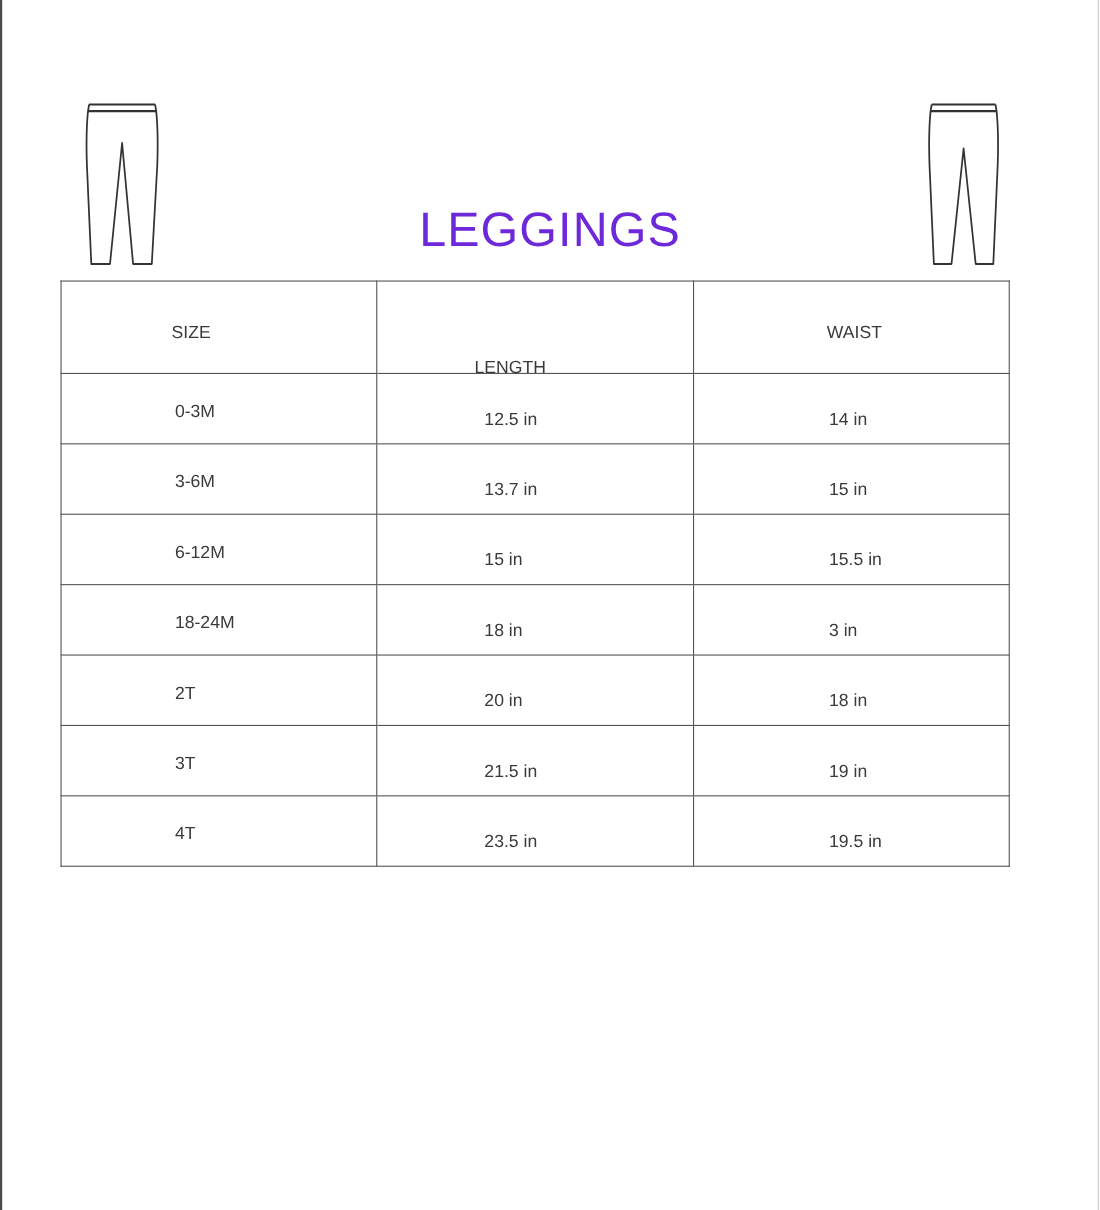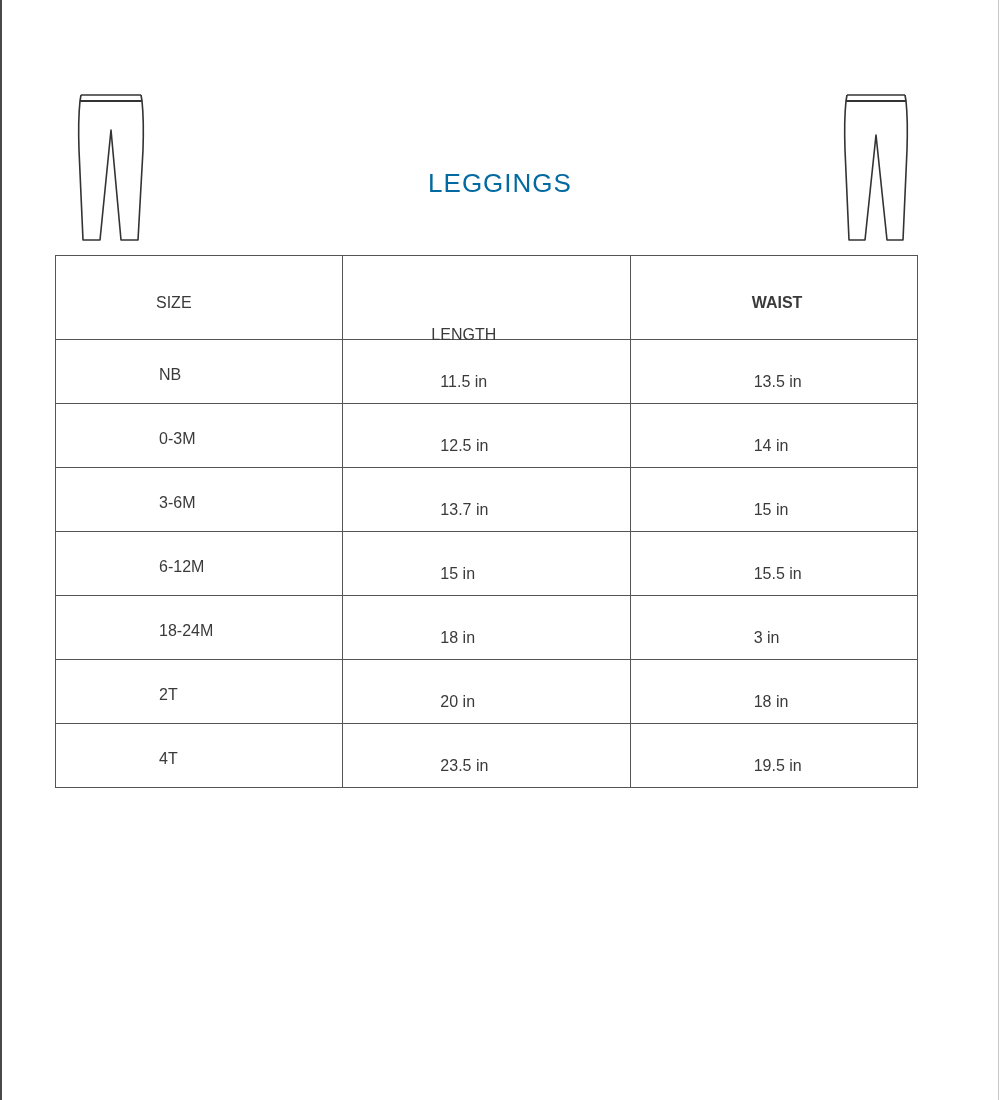--- a/index.html
+++ b/index.html
@@ -32,25 +32,25 @@
       top: 90px;
       width: 70px;
       height: 155px;
     }
     .icon-leggings.left { left: 76px; }
     .icon-leggings.right { left: 841px; }
     .title {
       position: absolute;
       left: 0;
       width: 1000px;
-      top: 168px;
+      top: 185px;
       text-align: center;
-      font-size: 26px;
+      font-size: 44px;
       letter-spacing: 1px;
-      color: #0369a1;
+      color: #6d28d9;
       font-weight: normal;
     }
     table.size-table {
       position: absolute;
       left: 55px;
       top: 255px;
       width: 863px;
       border-collapse: collapse;
       border: 1.5px solid #444444;
       table-layout: fixed;
@@ -73,21 +73,21 @@
     .col-size { width: 287px; }
     .col-length { width: 287px; }
     .col-waist { width: 287px; }
     .cell-inner {
       position: relative;
       width: 100%;
       height: 100%;
     }
     th .hdr-size { position: absolute; left: 100px; top: 38px; }
     th .hdr-length { position: absolute; left: 88px; top: 34px; margin-top: 36px; }
-    th .hdr-waist { position: absolute; left: 121px; top: 38px; font-weight: bold; }
+    th .hdr-waist { position: absolute; left: 121px; top: 38px; }
     td .v-size { position: absolute; left: 103px; top: 26px; }
     td .v-length { position: absolute; left: 97px; top: 33px; }
     td .v-waist { position: absolute; left: 123px; top: 33px; }
     td .cell-inner, th .cell-inner { height: inherit; }
   </style>
 </head>
 <body>
 
 <div class="edge-left"></div>
 <div class="edge-right"></div>
@@ -132,37 +132,20 @@
           <div class="cell-inner">
             <span class="hdr-waist">WAIST</span>
           </div>
         </th>
     </tr>
   </thead>
   <tbody>
     <tr>
       <td>
           <div class="cell-inner">
-            <span class="v-size">NB</span>
-          </div>
-        </td>
-      <td>
-          <div class="cell-inner">
-            <span class="v-length">11.5  in</span>
-          </div>
-        </td>
-      <td>
-          <div class="cell-inner">
-            <span class="v-waist">13.5  in</span>
-          </div>
-        </td>
-    </tr>
-    <tr>
-      <td>
-          <div class="cell-inner">
             <span class="v-size">0-3M</span>
           </div>
         </td>
       <td>
           <div class="cell-inner">
             <span class="v-length">12.5 in</span>
           </div>
         </td>
       <td>
           <div class="cell-inner">
@@ -228,20 +211,37 @@
           </div>
         </td>
       <td>
           <div class="cell-inner">
             <span class="v-length">20  in</span>
           </div>
         </td>
       <td>
           <div class="cell-inner">
             <span class="v-waist">18 in</span>
+          </div>
+        </td>
+    </tr>
+    <tr>
+      <td>
+          <div class="cell-inner">
+            <span class="v-size">3T</span>
+          </div>
+        </td>
+      <td>
+          <div class="cell-inner">
+            <span class="v-length">21.5 in</span>
+          </div>
+        </td>
+      <td>
+          <div class="cell-inner">
+            <span class="v-waist">19 in</span>
           </div>
         </td>
     </tr>
     <tr>
       <td>
           <div class="cell-inner">
             <span class="v-size">4T</span>
           </div>
         </td>
       <td>

